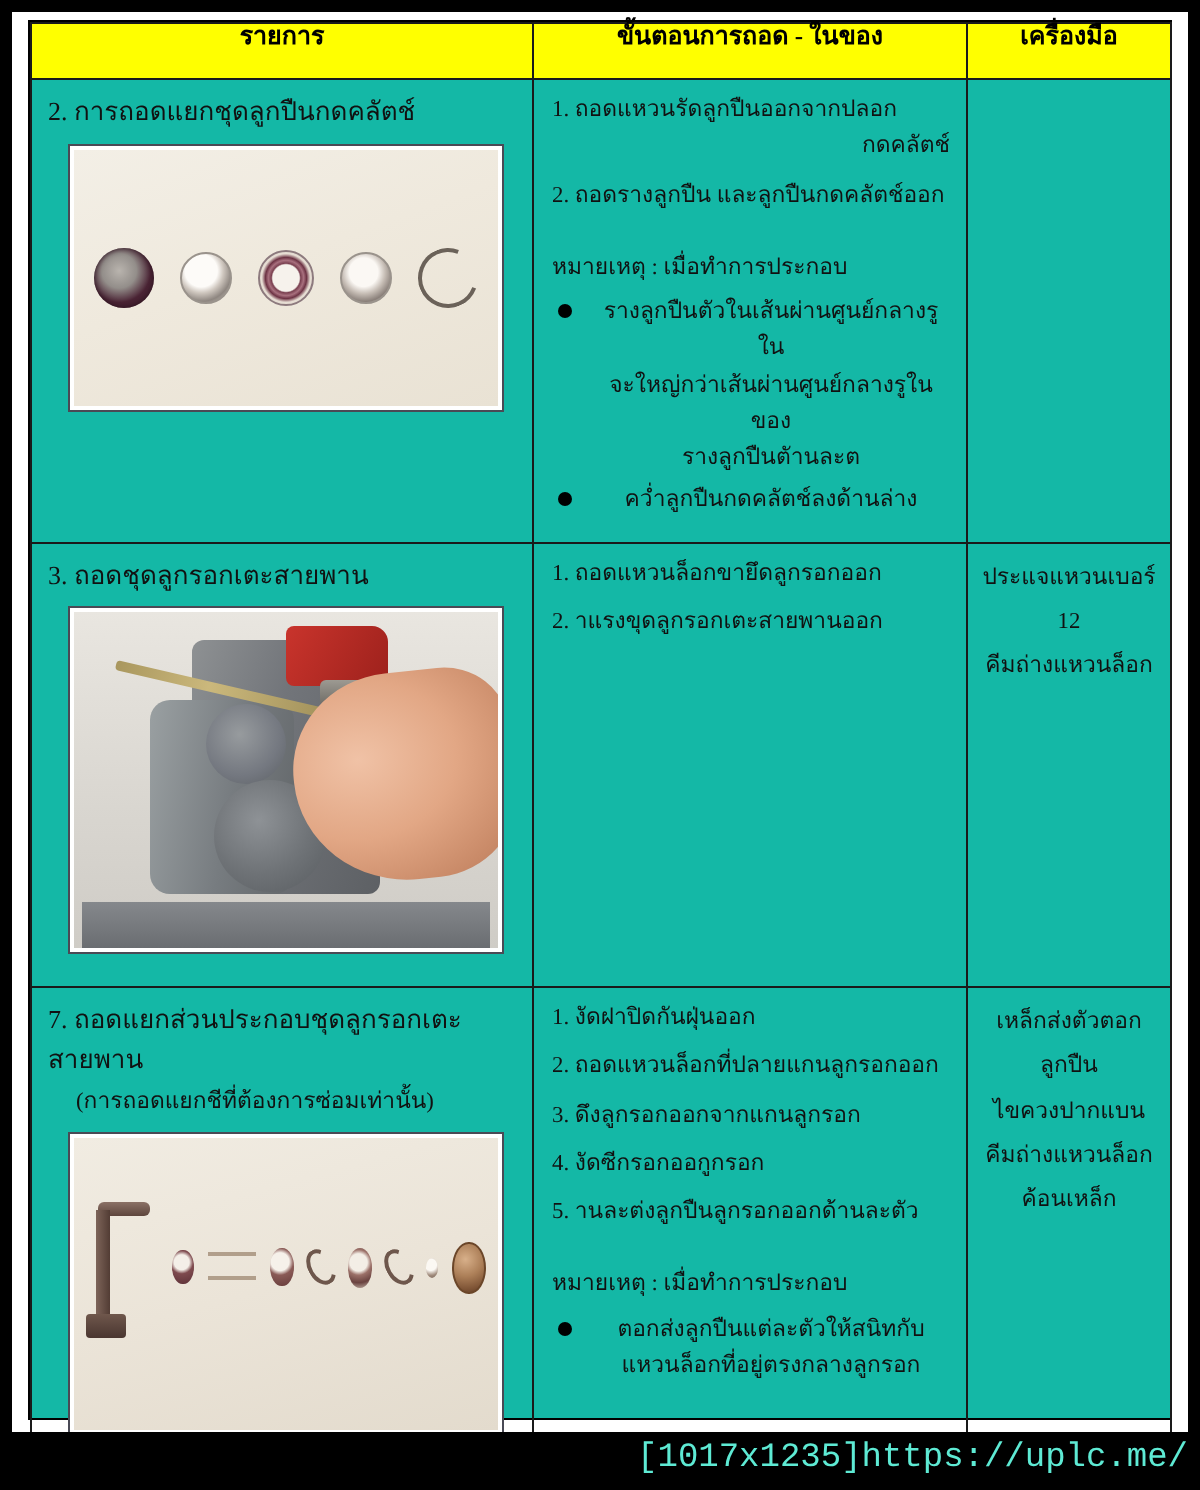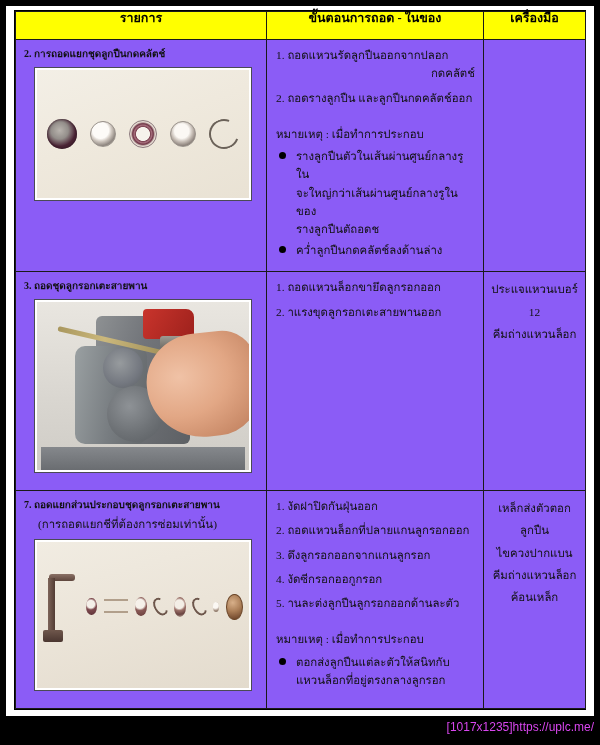--- a/index.html
+++ b/index.html
@@ -26,21 +26,21 @@
     background: #ffffff;
   }
 
   .sheet {
     position: absolute;
     left: 14px;
     top: 10px;
     width: 572px;
     height: 700px;
     border: 1px solid #000000;
-    background: #8b5cf6;
+    background: #14b8a6;
   }
 
   table.manual {
     width: 100%;
     height: 100%;
     border-collapse: collapse;
     table-layout: fixed;
   }
 
   table.manual td, table.manual th {
@@ -69,22 +69,22 @@
   
   .cell-pad {
     padding: 6px 8px 8px 8px;
     font-size: 11.4px;
     line-height: 1.62;
     color: #111;
   }
   .cell-pad.steps { padding-left: 9px; }
 
   .sec-title {
-    font-weight: bold;
-    font-size: 10px;
+    font-weight: normal;
+    font-size: 13px;
     margin: 0 0 4px 0;
     line-height: 1.5;
   }
   .sec-subtitle {
     font-size: 11.4px;
     margin: 2px 0 4px 14px;
     line-height: 1.5;
   }
 
   
@@ -151,21 +151,21 @@
   .p-tiny { width: 10px; height: 10px; border-radius: 50%; background: radial-gradient(circle at 40% 34%, #fbf8f3 0 38%, #a08b7c 70%, #7b6558 100%); }
   .p-cap  { width: 26px; height: 26px; border-radius: 50%; background: radial-gradient(circle at 38% 32%, #d8b08a 0%, #ac7f58 45%, #7d5335 80%, #5e3b24 100%); border: 1px solid #6b4629; }
 
   
   ol.steps { margin: 0; padding: 0; list-style: none; }
   ol.steps li { margin: 0 0 6px 0; line-height: 1.6; }
   ol.steps li .num { display: inline; }
   .wrap-indent { display: block; padding-left: 14px; text-align: right; }
 
   .note-head { margin-top: 18px; margin-bottom: 4px; }
-  ul.notes { margin: 0; padding: 0; list-style: none; }
+  ul.notes { margin: 0; padding: 0; list-style: none; text-align: center; }
   ul.notes li {
     position: relative;
     padding-left: 20px;
     margin-bottom: 3px;
     line-height: 1.6;
   }
   ul.notes li .bullet {
     position: absolute;
     left: 3px;
     top: 5px;
@@ -208,23 +208,23 @@
     left: 0;
     top: 716px;
     width: 600px;
     height: 29px;
     background: #000;
   }
   .footer .wm {
     position: absolute;
     right: 6px;
     top: 4px;
-    color: #d946ef;
-    font-family: Liberation Sans, sans-serif;
-    font-size: 12px;
+    color: #5eead4;
+    font-family: Liberation Mono, monospace;
+    font-size: 17px;
     letter-spacing: 0px;
     white-space: nowrap;
   }
   .edge-top, .edge-left, .edge-right {
     position: absolute;
     background: #000;
   }
   .edge-top   { left: 0; top: 0; width: 600px; height: 6px; }
   .edge-left  { left: 0; top: 0; width: 6px; height: 716px; }
   .edge-right { right: 0; top: 0; width: 6px; height: 716px; }
@@ -285,21 +285,21 @@
                 </li>
               </ol>
 
               <div class="note-head">หมายเหตุ : เมื่อทำการประกอบ</div>
 
               <ul class="notes">
                 <li>
                   <span class="bullet"></span>
                   <span>รางลูกปืนตัวในเส้นผ่านศูนย์กลางรูใน</span>
                   <span class="cont">จะใหญ่กว่าเส้นผ่านศูนย์กลางรูในของ</span>
-                  <span class="cont">รางลูกปืนตัถอดช</span>
+                  <span class="cont">รางลูกปืนตัานละต</span>
                 </li>
                 <li>
                   <span class="bullet"></span>
                   <span>คว่ำลูกปืนกดคลัตช์ลงด้านล่าง</span>
                 </li>
               </ul>
             </div>
           </td>
 
           <td>

